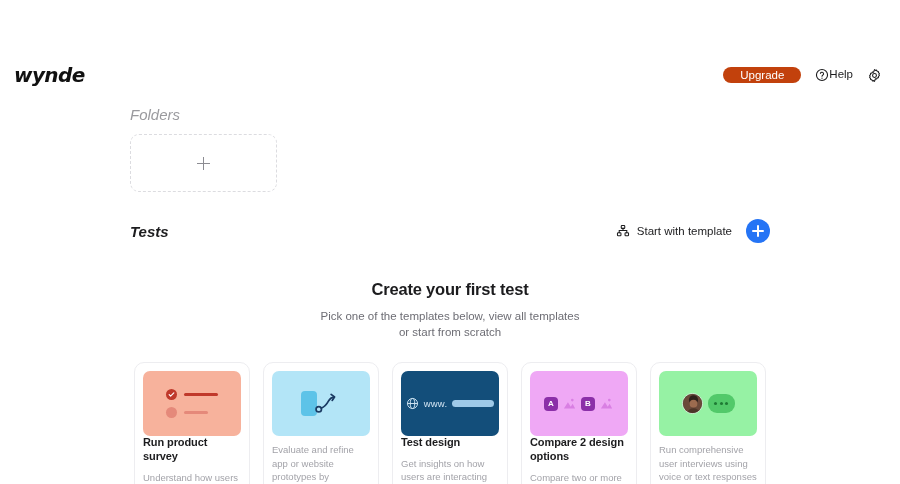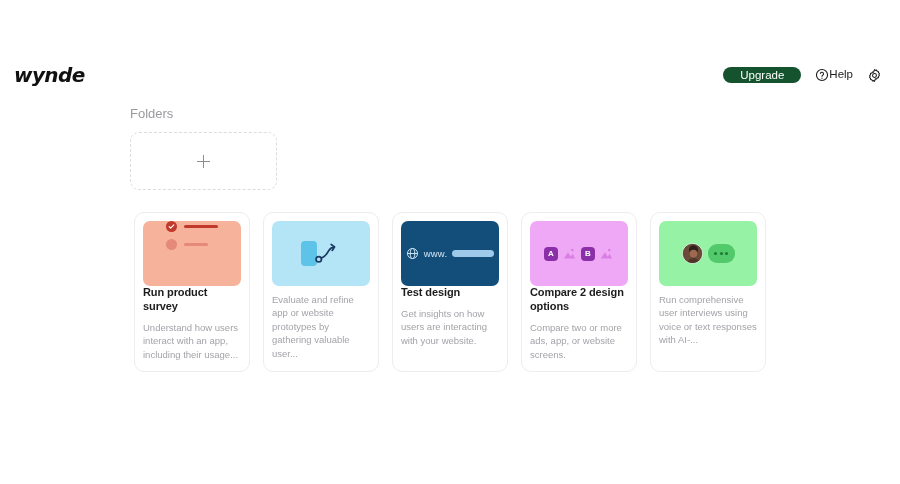--- a/index.html
+++ b/index.html
@@ -27,21 +27,21 @@
     font-style: italic;
     color: #111111;
     font-family: "DejaVu Sans", sans-serif;
   }
   .header-right {
     display: flex;
     align-items: center;
     gap: 14px;
   }
   .upgrade-btn {
-    background: #14532d;
+    background: #c2410c;
     color: #ffffff;
     border: none;
     border-radius: 20px;
     padding: 2px 17px;
     font-size: 11.5px;
     font-family: "Liberation Sans", sans-serif;
     cursor: pointer;
   }
   .help-link {
     display: flex;
@@ -51,23 +51,24 @@
     cursor: pointer;
   }
   .icon-svg { display: block; }
 
   
   .page {
     padding: 4px 130px 0 130px;
   }
 
   .section-label {
-    font-size: 13px;
+    font-size: 15px;
     color: #9a9a9e;
     margin-bottom: 11px;
+    font-style: italic;
   }
   .section-label.dark {
     color: #1c1c1e;
     font-weight: 700;
   }
 
   .folder-add {
     width: 147px;
     height: 58px;
     border: 1.5px dashed #dcdce0;
@@ -162,20 +163,21 @@
     padding: 8px 8px 10px 8px;
     display: flex;
     flex-direction: column;
     cursor: pointer;
     flex: none;
   }
   .thumb {
     height: 65px;
     border-radius: 7px;
     display: flex;
+    align-items: center;
     justify-content: center;
     overflow: hidden;
   }
   .card-title {
     font-size: 11px;
     font-weight: 700;
     color: #1c1c1e;
     line-height: 1.27;
     letter-spacing: -0.1px;
   }
@@ -255,21 +257,47 @@
   </div>
 </div>
 
 <div class="page">
 
   <div class="section-label">Folders</div>
   <div class="folder-add">
     <span class="plus-thin"></span>
   </div>
 
-
+  <div class="tests-row">
+    <div class="section-label dark" style="margin-bottom:0;">Tests</div>
+
+    <div class="tests-actions">
+      <div class="template-link">
+        <span>
+          <svg class="icon-svg" width="14" height="14" viewBox="0 0 24 24" fill="none" stroke="#1c1c1e" stroke-width="1.8">
+            <rect x="9" y="2.5" width="6" height="5" rx="1.2"></rect>
+            <rect x="2.5" y="15" width="6" height="5" rx="1.2"></rect>
+            <rect x="15.5" y="15" width="6" height="5" rx="1.2"></rect>
+            <path d="M12 7.5v3.5M5.5 15v-4h13v4" stroke-linecap="round"></path>
+          </svg>
+        </span>
+        <span>Start with template</span>
+      </div>
+
+      <button class="add-test-btn"></button>
+    </div>
+  </div>
+
+  <div class="hero">
+    <div class="hero-title">Create your first test</div>
+    <div class="hero-sub">
+      <div>Pick one of the templates below, view all templates</div>
+      <div>or start from scratch</div>
+    </div>
+  </div>
 
   <div class="cards">
 
     <div class="card">
       <div class="thumb" style="background:#F7B29C;">
         <div class="art-rows">
           <div class="art-row">
             <span class="check-circle">
               <svg width="7" height="7" viewBox="0 0 24 24" fill="none" stroke="#ffffff" stroke-width="4" stroke-linecap="round" stroke-linejoin="round">
                   <path d="M4 12.5l5 5 11-11"></path>

